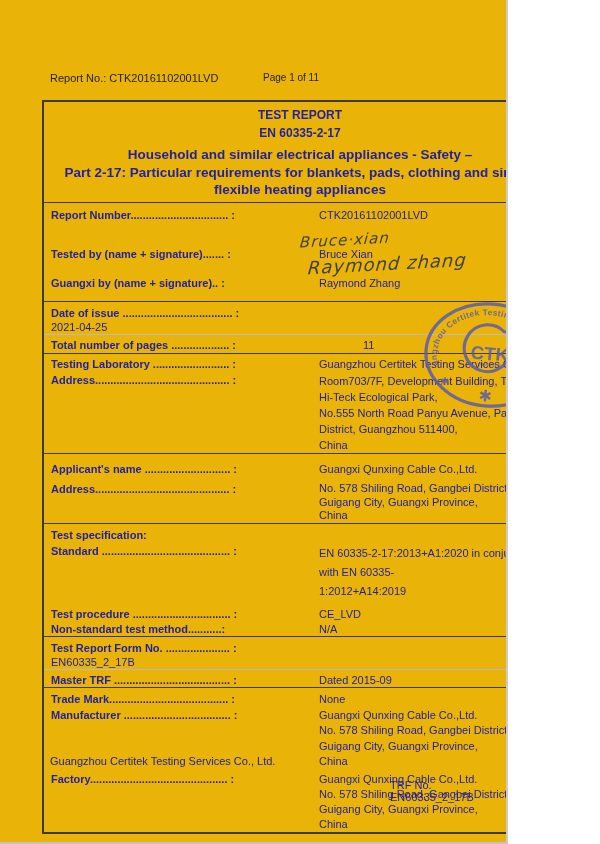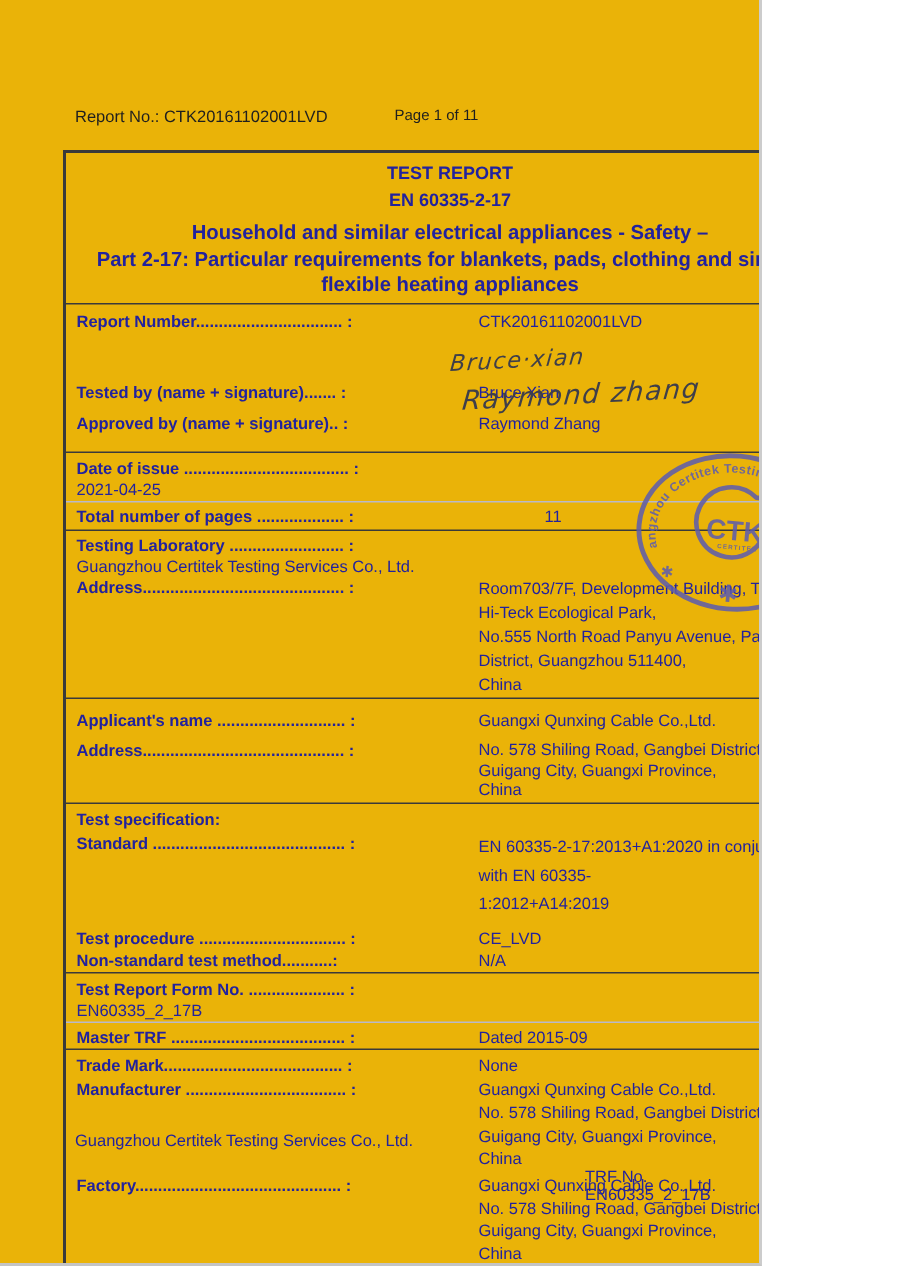--- a/index.html
+++ b/index.html
@@ -23,25 +23,25 @@
   .tb-2{font-size:12px;line-height:15px;margin-bottom:5px;}
   .tb-3{font-size:13.5px;line-height:17px;margin-bottom:1px;}
   .tb-4{font-size:13.5px;line-height:17px;max-width:486px;margin:0 auto;}
   .row{display:flex;align-items:flex-start;padding-left:7px;padding-right:6px;}
   .lbl{width:268px;flex:none;font-weight:bold;line-height:14px;}
   .val{flex:1;line-height:14px;}
   .pre{white-space:pre-line;}
   .bd{border-bottom:1.5px solid var(--line-dark);}
   .bf{border-bottom:1px solid var(--line-faint);flex-direction:column;}
   .r0{min-height:36px;padding-top:5px;}
-  .r1{min-height:30px;padding-top:8px;align-items:flex-end;}
+  .r1{min-height:30px;padding-top:8px;}
   .r2{min-height:33px;padding-top:7px;}
   .r3{min-height:18px;padding-top:4px;}
   .r4{min-height:19px;padding-top:3px;gap:44px;}
-  .r5{min-height:19px;padding-top:3px;flex-direction:column;}
+  .r5{min-height:19px;padding-top:3px;}
   .r6{min-height:48px;padding-top:0;}  .r6 .val{line-height:16px;}
   .r7{min-height:26px;padding-top:8px;}
   .r8{min-height:33px;padding-top:2px;} .r8 .val{line-height:13.5px;}
   .r9{min-height:18px;padding-top:4px;}
   .r10{min-height:40px;padding-top:2px;} .r10 .val{line-height:19px;}
   .r11{min-height:19px;padding-top:6px;}
   .r12{min-height:15px;padding-top:1px;}
   .r13{min-height:17px;padding-top:4px;}
   .r14{min-height:16px;padding-top:3px;}
   .r15{min-height:17px;padding-top:4px;}
@@ -88,21 +88,21 @@
 
     <div class="row r0">
       <span class="lbl">Report Number................................ :</span>
       <span class="val">CTK20161102001LVD</span>
     </div>
     <div class="row r1">
       <span class="lbl">Tested by (name + signature)....... :</span>
       <span class="val">Bruce Xian</span>
     </div>
     <div class="row r2 bd">
-      <span class="lbl">Approved by (name + signature).. :</span>
+      <span class="lbl">Guangxi by (name + signature).. :</span>
       <span class="val">Raymond Zhang</span>
     </div>
     <div class="row r3 bf">
       <span class="lbl">Date of issue .................................... :</span>
       <span class="val">2021-04-25</span>
     </div>
     <div class="row r4 bd">
       <span class="lbl">Total number of pages ................... :</span>
       <span class="val">11</span>
     </div>

